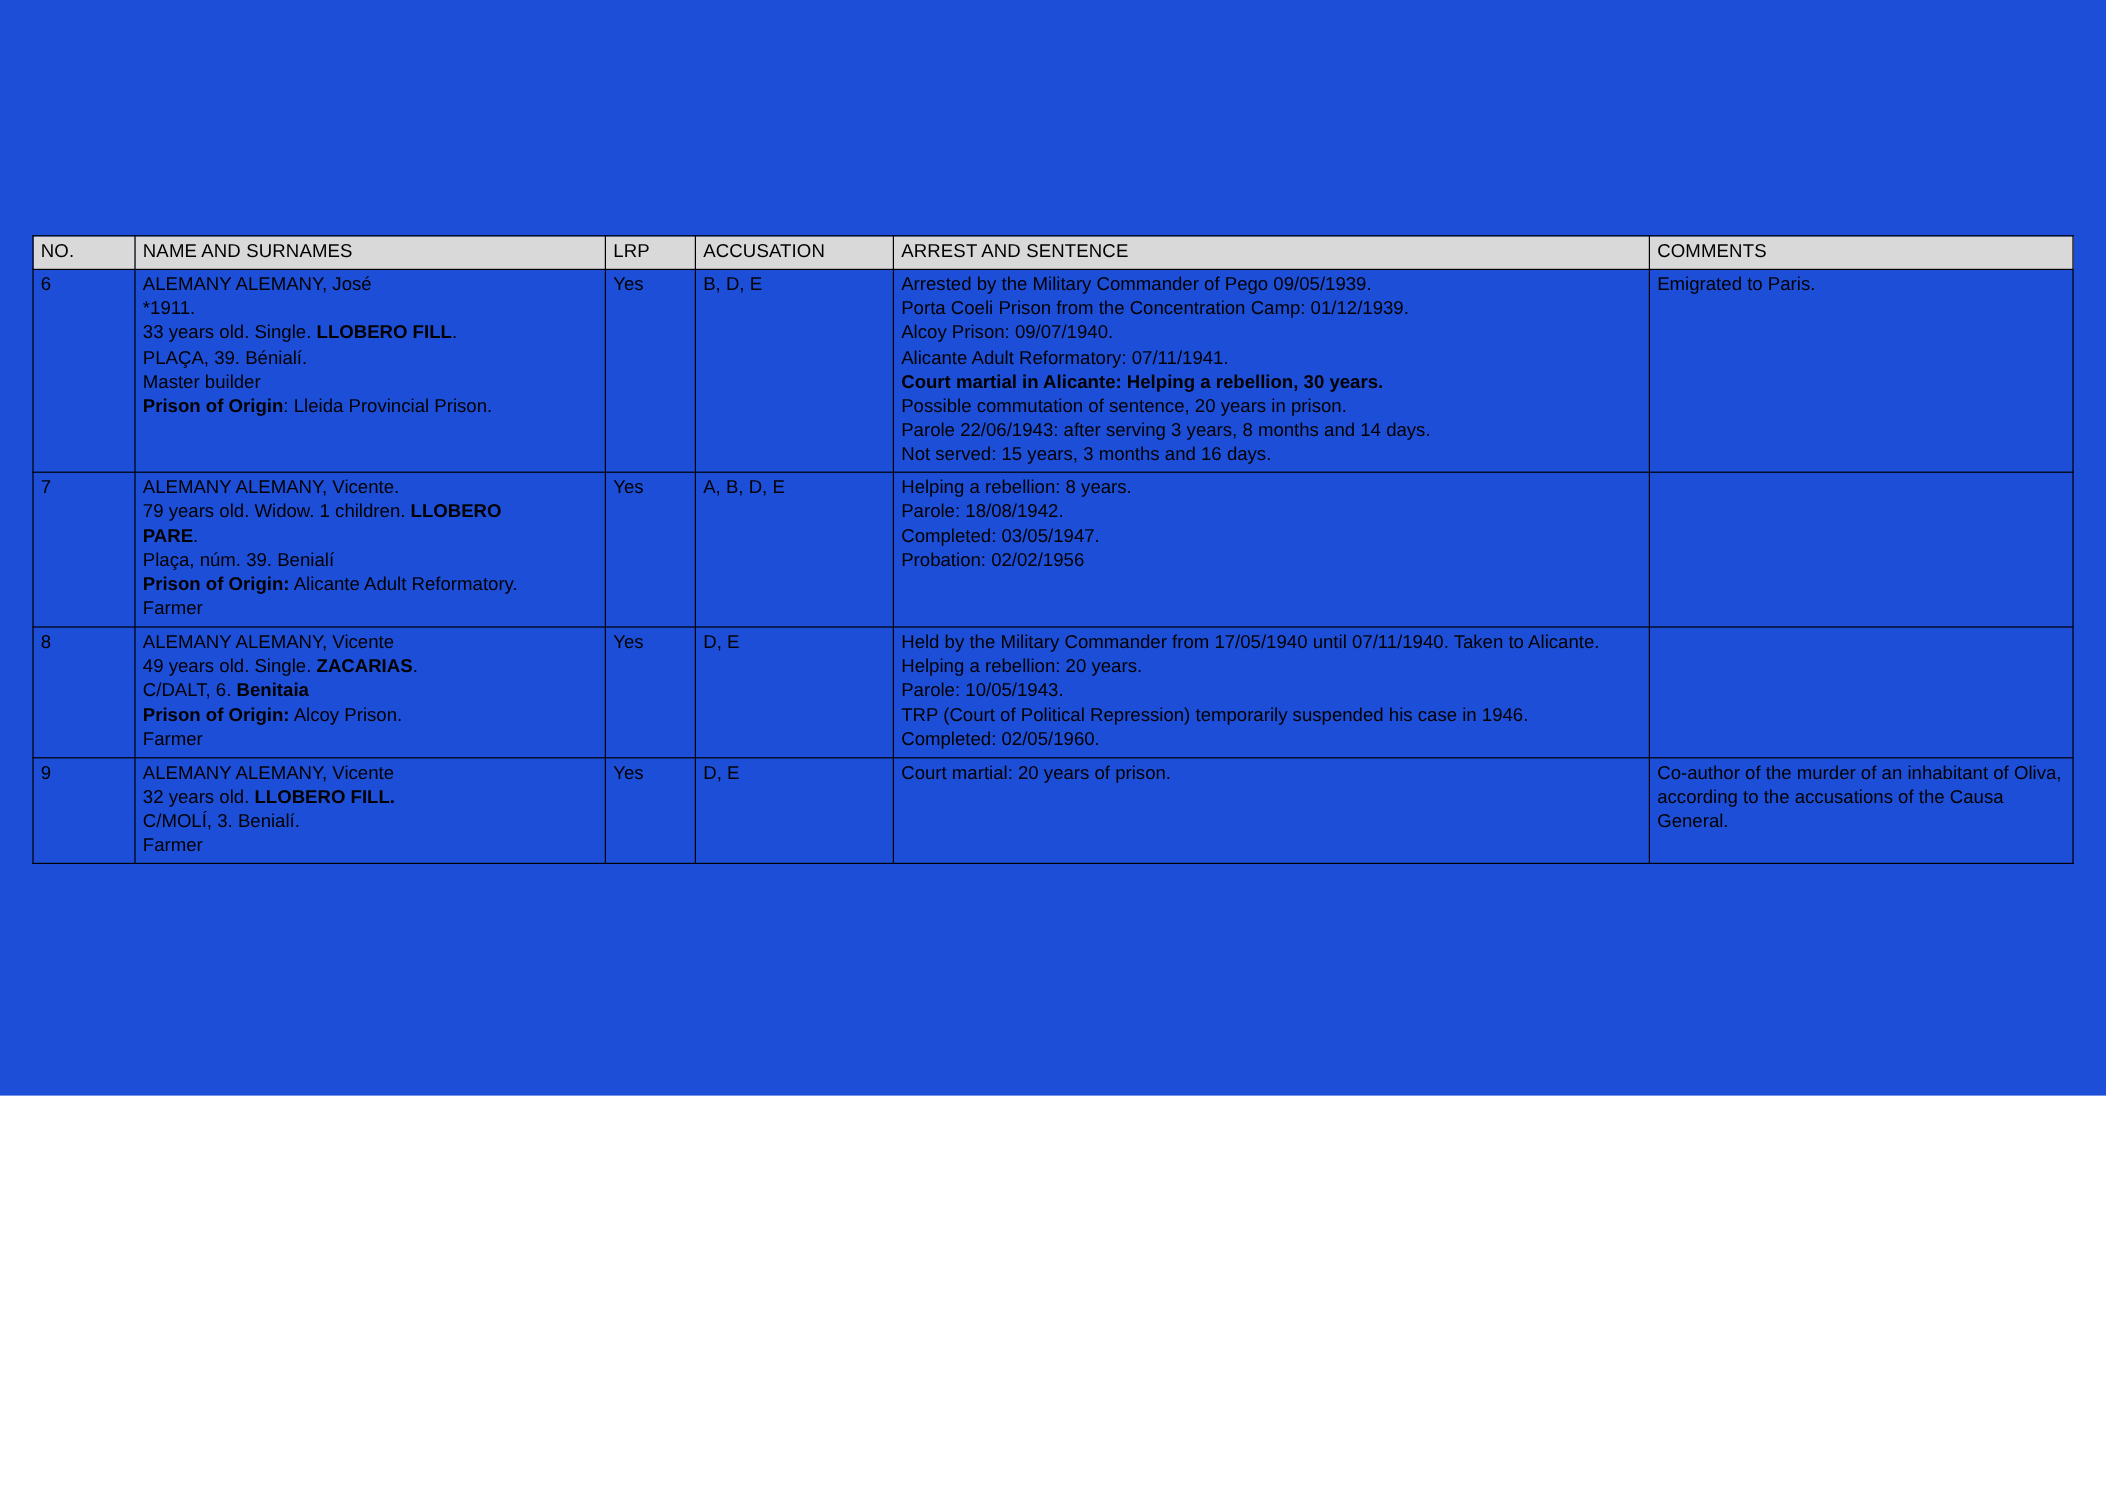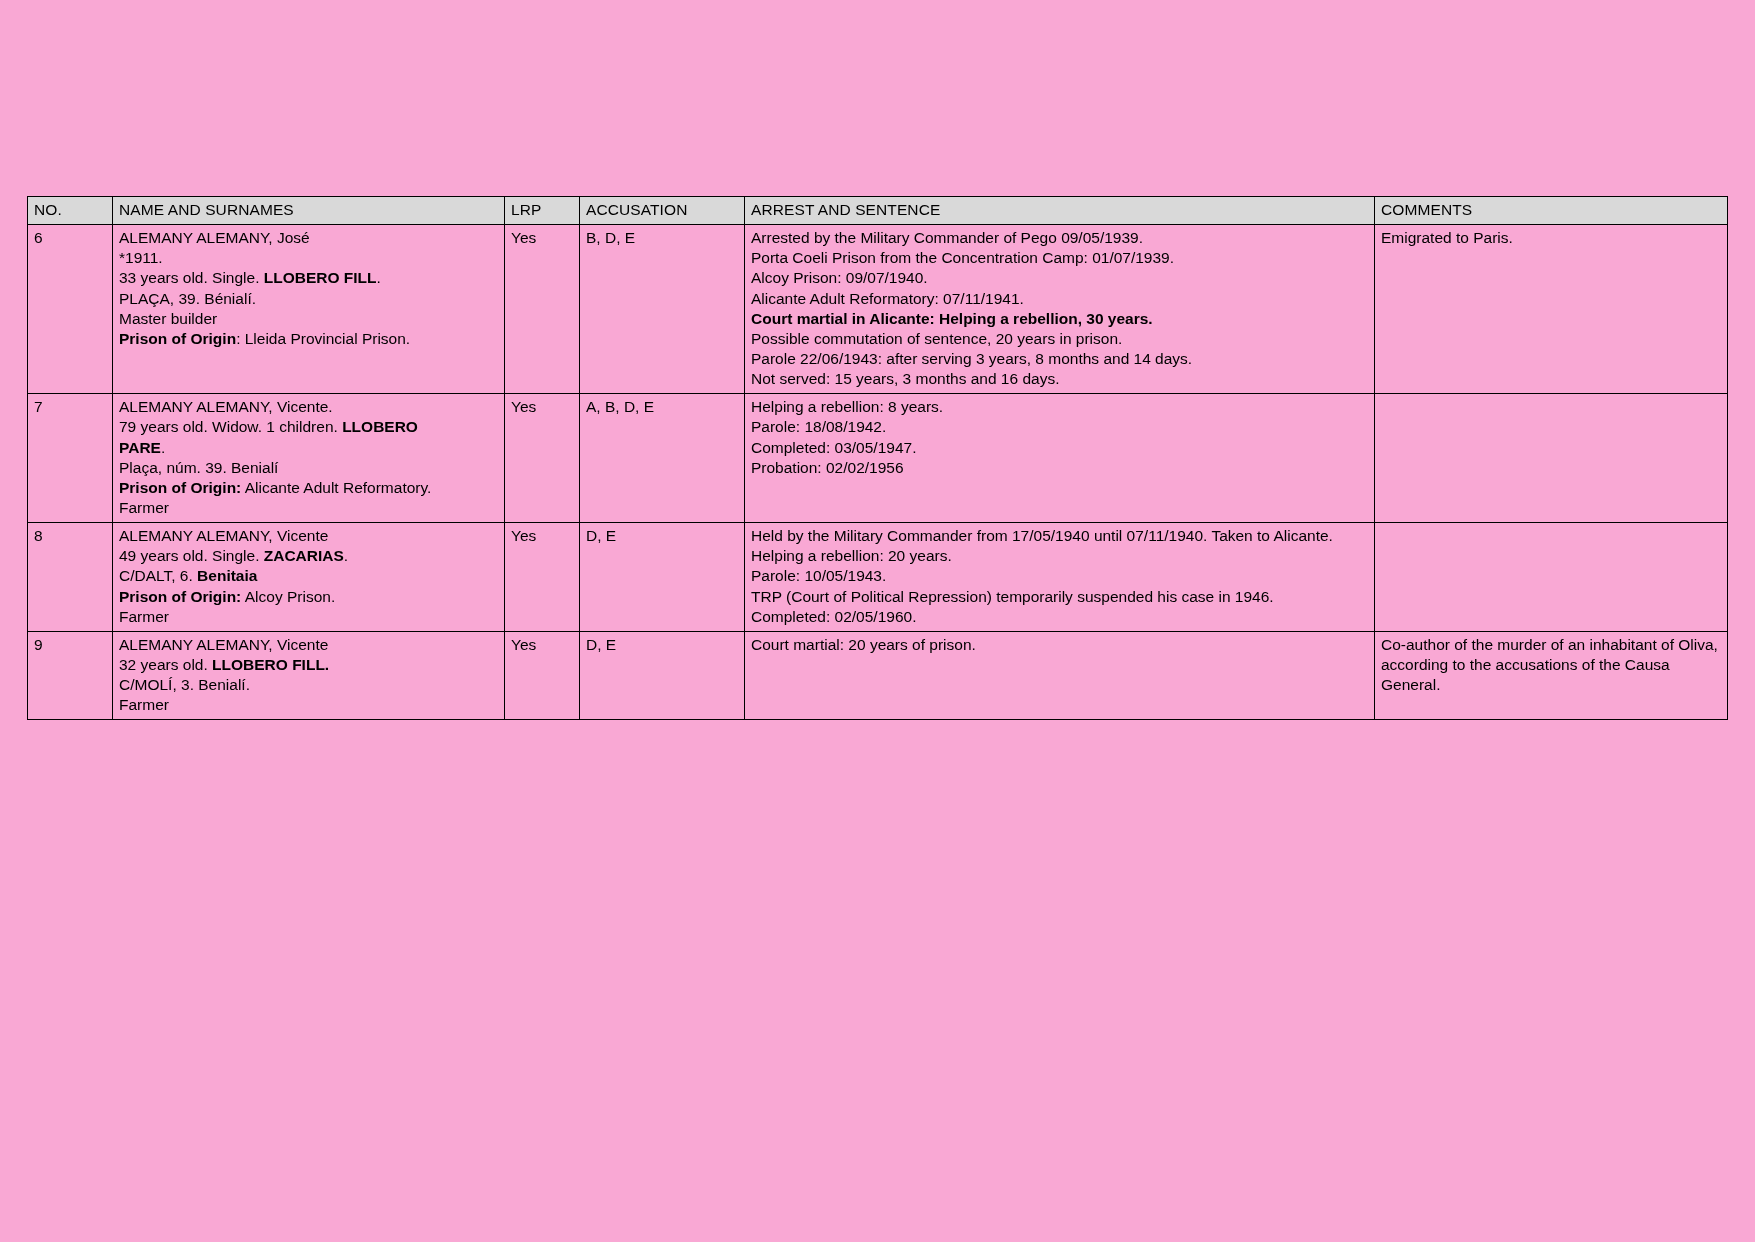--- a/index.html
+++ b/index.html
@@ -13,22 +13,22 @@
     font-family: "Liberation Sans", sans-serif;
     color: #000000;
     position: relative;
     overflow: hidden;
   }
   .page {
     position: absolute;
     left: 0;
     top: 0;
     width: 1755px;
-    height: 1242px;
-    background: #f9a8d4;
+    height: 913px;
+    background: #1d4ed8;
   }
   table.records {
     position: absolute;
     left: 27px;
     top: 196px;
     width: 1700px;
     border-collapse: collapse;
     table-layout: fixed;
   }
   table.records td, table.records th {
@@ -92,21 +92,21 @@
             <span class="cell-line"><span>*1911.</span></span>
             <span class="cell-line"><span>33 years old. Single. </span><span class="b">LLOBERO FILL</span><span>.</span></span>
             <span class="cell-line"><span>PLAÇA, 39. Bénialí.</span></span>
             <span class="cell-line"><span>Master builder</span></span>
             <span class="cell-line"><span class="b">Prison of Origin</span><span>: Lleida Provincial Prison.</span></span>
           </td>
           <td class="lrp-cell">Yes</td>
           <td>B, D, E</td>
           <td>
             <span class="cell-line just"><span>Arrested by the Military Commander of Pego 09/05/1939.</span></span>
-            <span class="cell-line just"><span>Porta Coeli Prison from the Concentration Camp: 01/07/1939.</span></span>
+            <span class="cell-line just"><span>Porta Coeli Prison from the Concentration Camp: 01/12/1939.</span></span>
             <span class="cell-line just"><span>Alcoy Prison: 09/07/1940.</span></span>
             <span class="cell-line just"><span>Alicante Adult Reformatory: 07/11/1941.</span></span>
             <span class="cell-line just"><span class="b">Court martial in Alicante: Helping a rebellion, 30 years.</span></span>
             <span class="cell-line just"><span>Possible commutation of sentence, 20 years in prison.</span></span>
             <span class="cell-line just"><span>Parole 22/06/1943: after serving  3 years, 8 months and 14 days.</span></span>
             <span class="cell-line just"><span>Not served: 15 years, 3 months and 16 days.</span></span>
           </td>
           <td>
             <span class="cell-line"><span>Emigrated to Paris.</span></span>
           </td>

